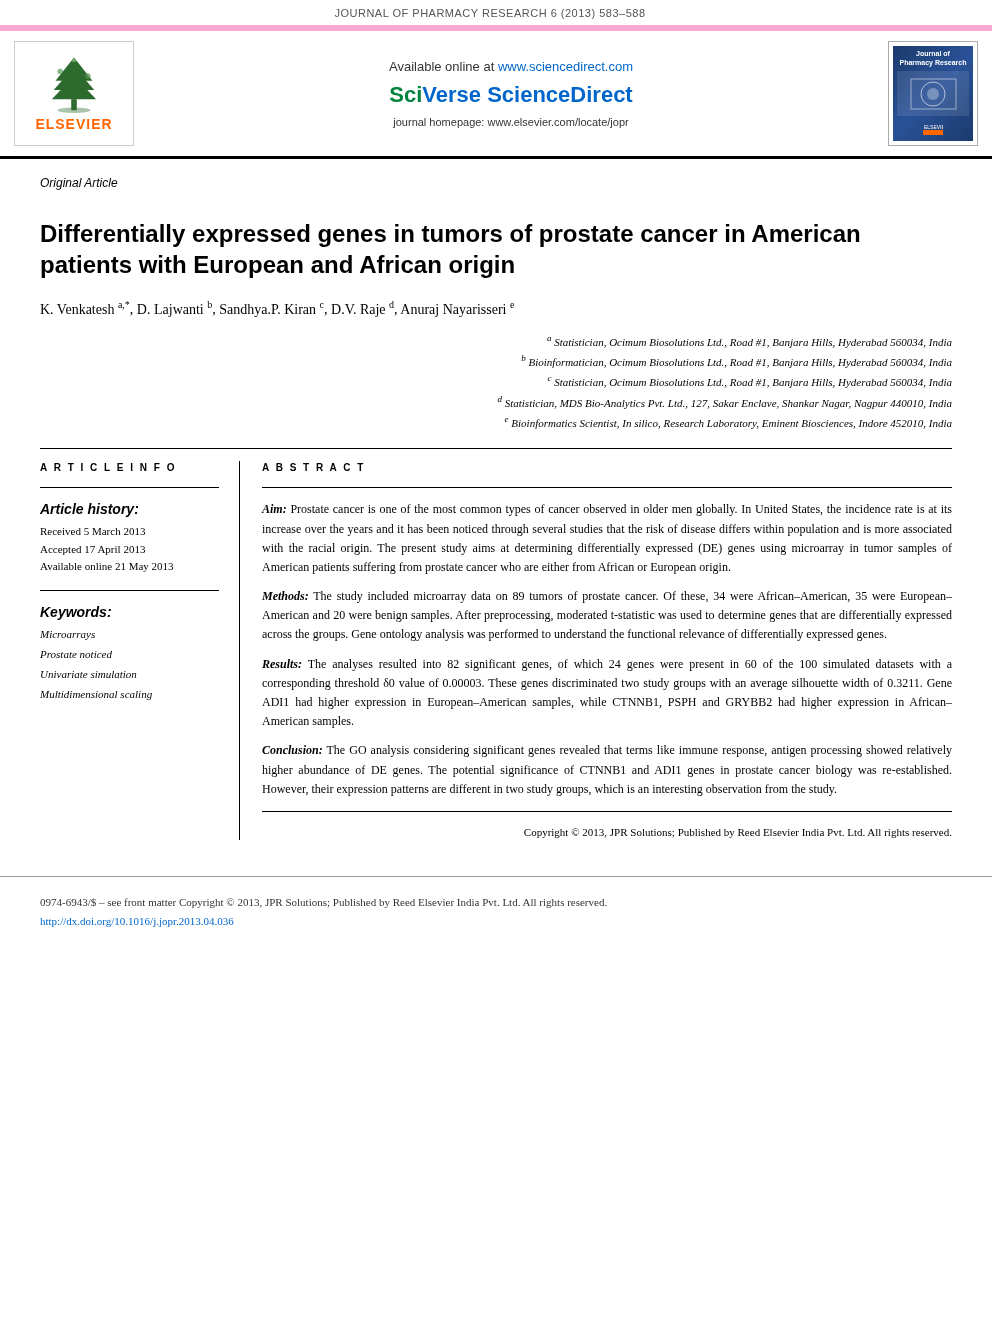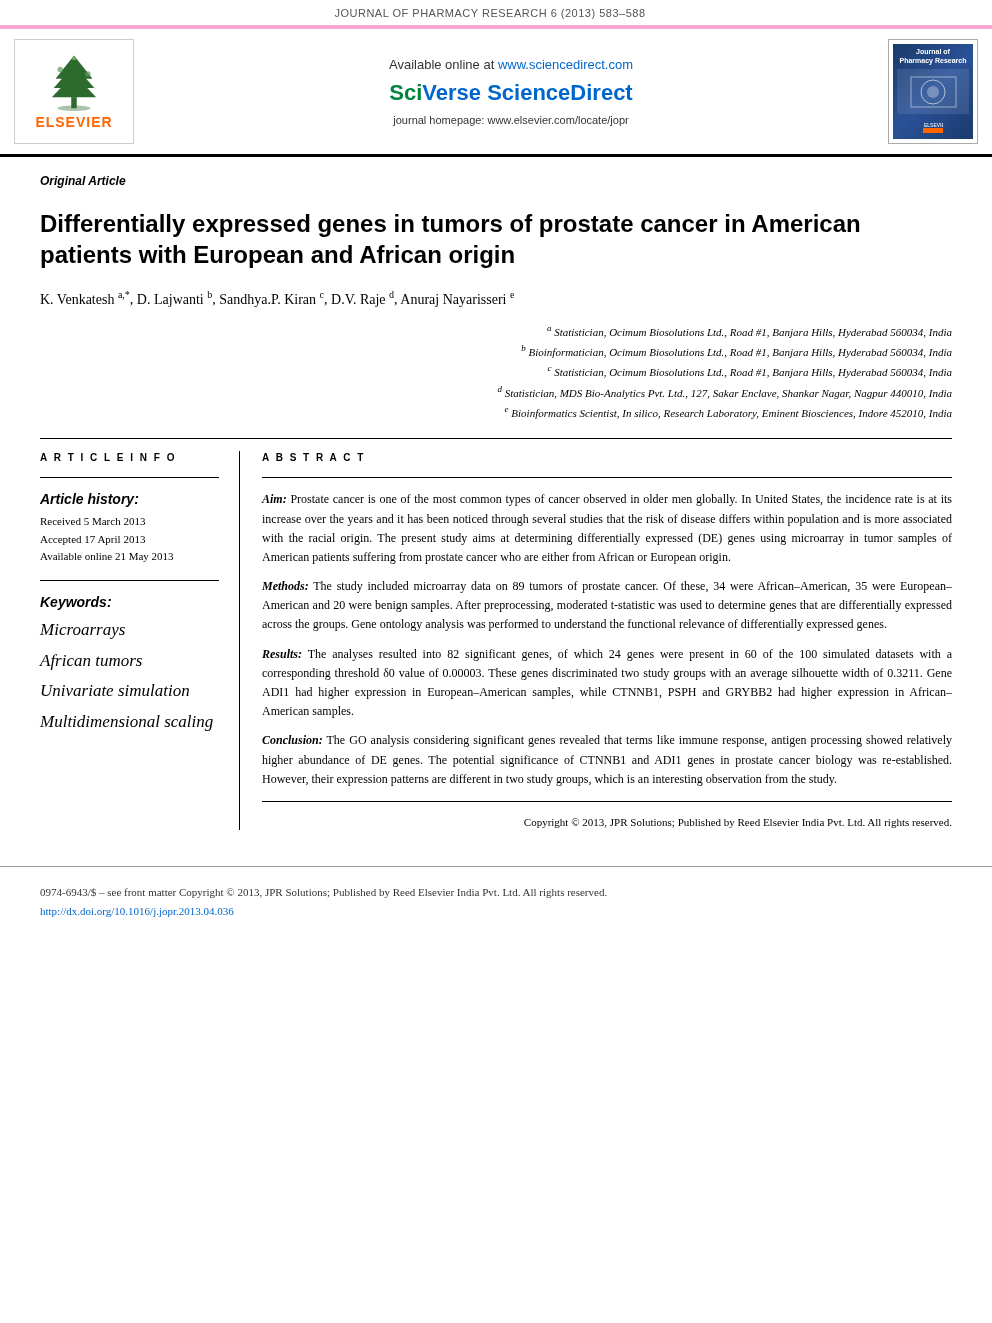--- a/index.html
+++ b/index.html
@@ -13,21 +13,21 @@
       line-height: 1.4;
     }
 
     .top-bar {
       text-align: center;
       font-size: 11px;
       color: #555;
       padding: 6px 12px 4px 0;
       letter-spacing: 0.5px;
       font-family: Arial, sans-serif;
-      border-bottom: 4px solid #f9a8d4;
+      border-bottom: 6px solid #f9a8d4;
     }
 
     .header-section {
       display: flex;
       align-items: stretch;
       padding: 10px 14px;
       border-bottom: 3px solid #000;
       gap: 10px;
     }
 
@@ -136,23 +136,23 @@
       text-align: center;
     }
 
     .content-area {
       padding: 16px 40px;
     }
 
     .article-type {
       font-family: Arial, sans-serif;
       font-size: 12px;
-      font-weight: bold;
+      font-weight: normal;
       font-style: italic;
-      margin-bottom: 18px;
+      margin-bottom: 26px;
       color: #000;
     }
 
     .article-title {
       font-family: Arial, sans-serif;
       font-size: 24px;
       font-weight: bold;
       line-height: 1.3;
       margin-bottom: 16px;
       color: #000;
@@ -228,21 +228,21 @@
     }
 
     .info-text {
       font-size: 11px;
       line-height: 1.6;
       color: #000;
     }
 
     .keywords-list {
       list-style: none;
-      font-size: 17px;
+      font-size: 11px;
       font-style: italic;
       line-height: 1.8;
     }
 
     .abstract-para {
       font-size: 12px;
       line-height: 1.6;
       margin-bottom: 10px;
       text-align: justify;
     }
@@ -386,21 +386,21 @@
         <div class="info-text">Accepted 17 April 2013</div>
         <div class="info-text">Available online 21 May 2013</div>
       </div>
 
       <hr class="divider">
 
       <div class="article-info-group">
         <div class="info-label">Keywords:</div>
         <ul class="keywords-list">
           <li>Microarrays</li>
-          <li>African tumors</li>
+          <li>Prostate noticed</li>
           <li>Univariate simulation</li>
           <li>Multidimensional scaling</li>
         </ul>
       </div>
     </div>
 
     <div class="right-col">
       <div class="section-heading">A B S T R A C T</div>
       <hr class="divider">
 

